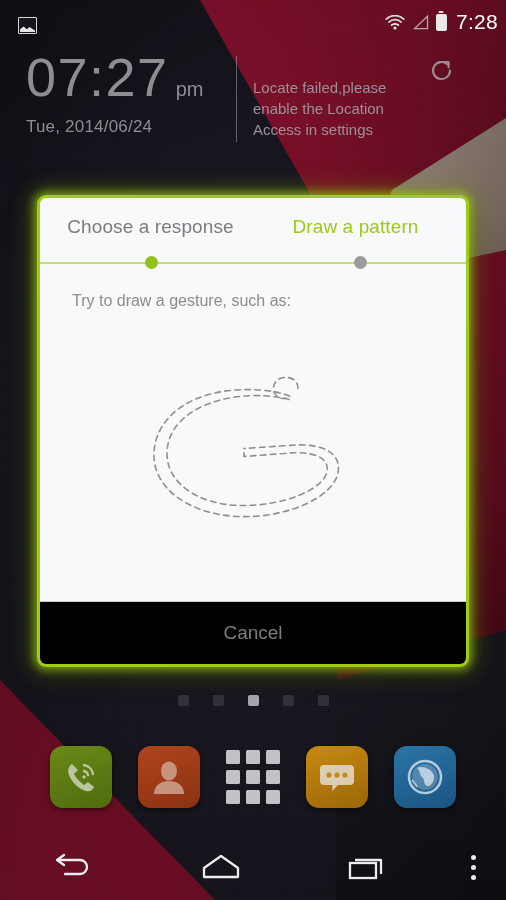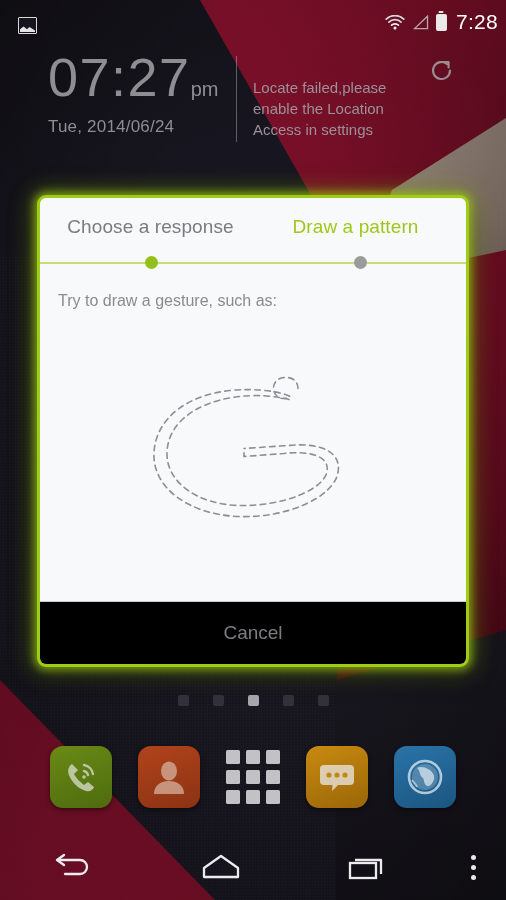--- a/index.html
+++ b/index.html
@@ -99,29 +99,29 @@
   .ic-batt::before {
     content:""; position:absolute; top:-4px; left:50%; transform:translateX(-50%);
     width:5px; height:2.5px; background:#e6e6e6; border-radius:1px;
   }
   .sb-clock {
     color:#fff; font-size:21px; letter-spacing:.3px; margin-left:2px;
   }
 
   
   .clock-widget {
-    position:absolute; left:48px; top:50px; z-index:10;
+    position:absolute; left:26px; top:50px; z-index:10;
   }
   .cw-time-row { display:flex; align-items:baseline; }
   .cw-time {
     font-size:54px; font-weight:300; color:#8d8d93;
     letter-spacing:1.5px; line-height:1;
   }
   .cw-ampm {
-    font-size:20px; color:#8d8d93; font-weight:400;
+    font-size:20px; color:#8d8d93; margin-left:7px; font-weight:400;
   }
   .cw-date {
     margin-top:13px; font-size:17px; color:#8d8d93; letter-spacing:.2px;
   }
   .wx-divider {
     position:absolute; left:236px; top:56px; width:1px; height:86px;
     background:rgba(190,185,190,.45); z-index:10;
   }
   .wx-msg {
     position:absolute; left:253px; top:77px; width:165px; z-index:10;
@@ -160,21 +160,21 @@
     position:absolute; left:0; right:0; top:6px; height:2px;
     background:#c5de79;
   }
   .step-dot {
     position:absolute; top:0; width:13px; height:13px; border-radius:50%;
   }
   .step-dot.d1 { left:105px; background:#93c01a; }
   .step-dot.d2 { left:314px; background:#9b9b9b; }
 
   .dlg-instr {
-    font-size:16px; color:#8b8b90; padding:22px 0 0 18px; flex-shrink:0;
+    font-size:16px; color:#8b8b90; padding:22px 0 0 32px; flex-shrink:0;
   }
   .dlg-canvas {
     flex:1; position:relative; overflow:hidden;
   }
   .gesture-svg {
     position:absolute; left:50%; top:48%;
     transform:translate(-50%,-50%);
     width:230px; height:155px;
   }
   .dlg-sep {

